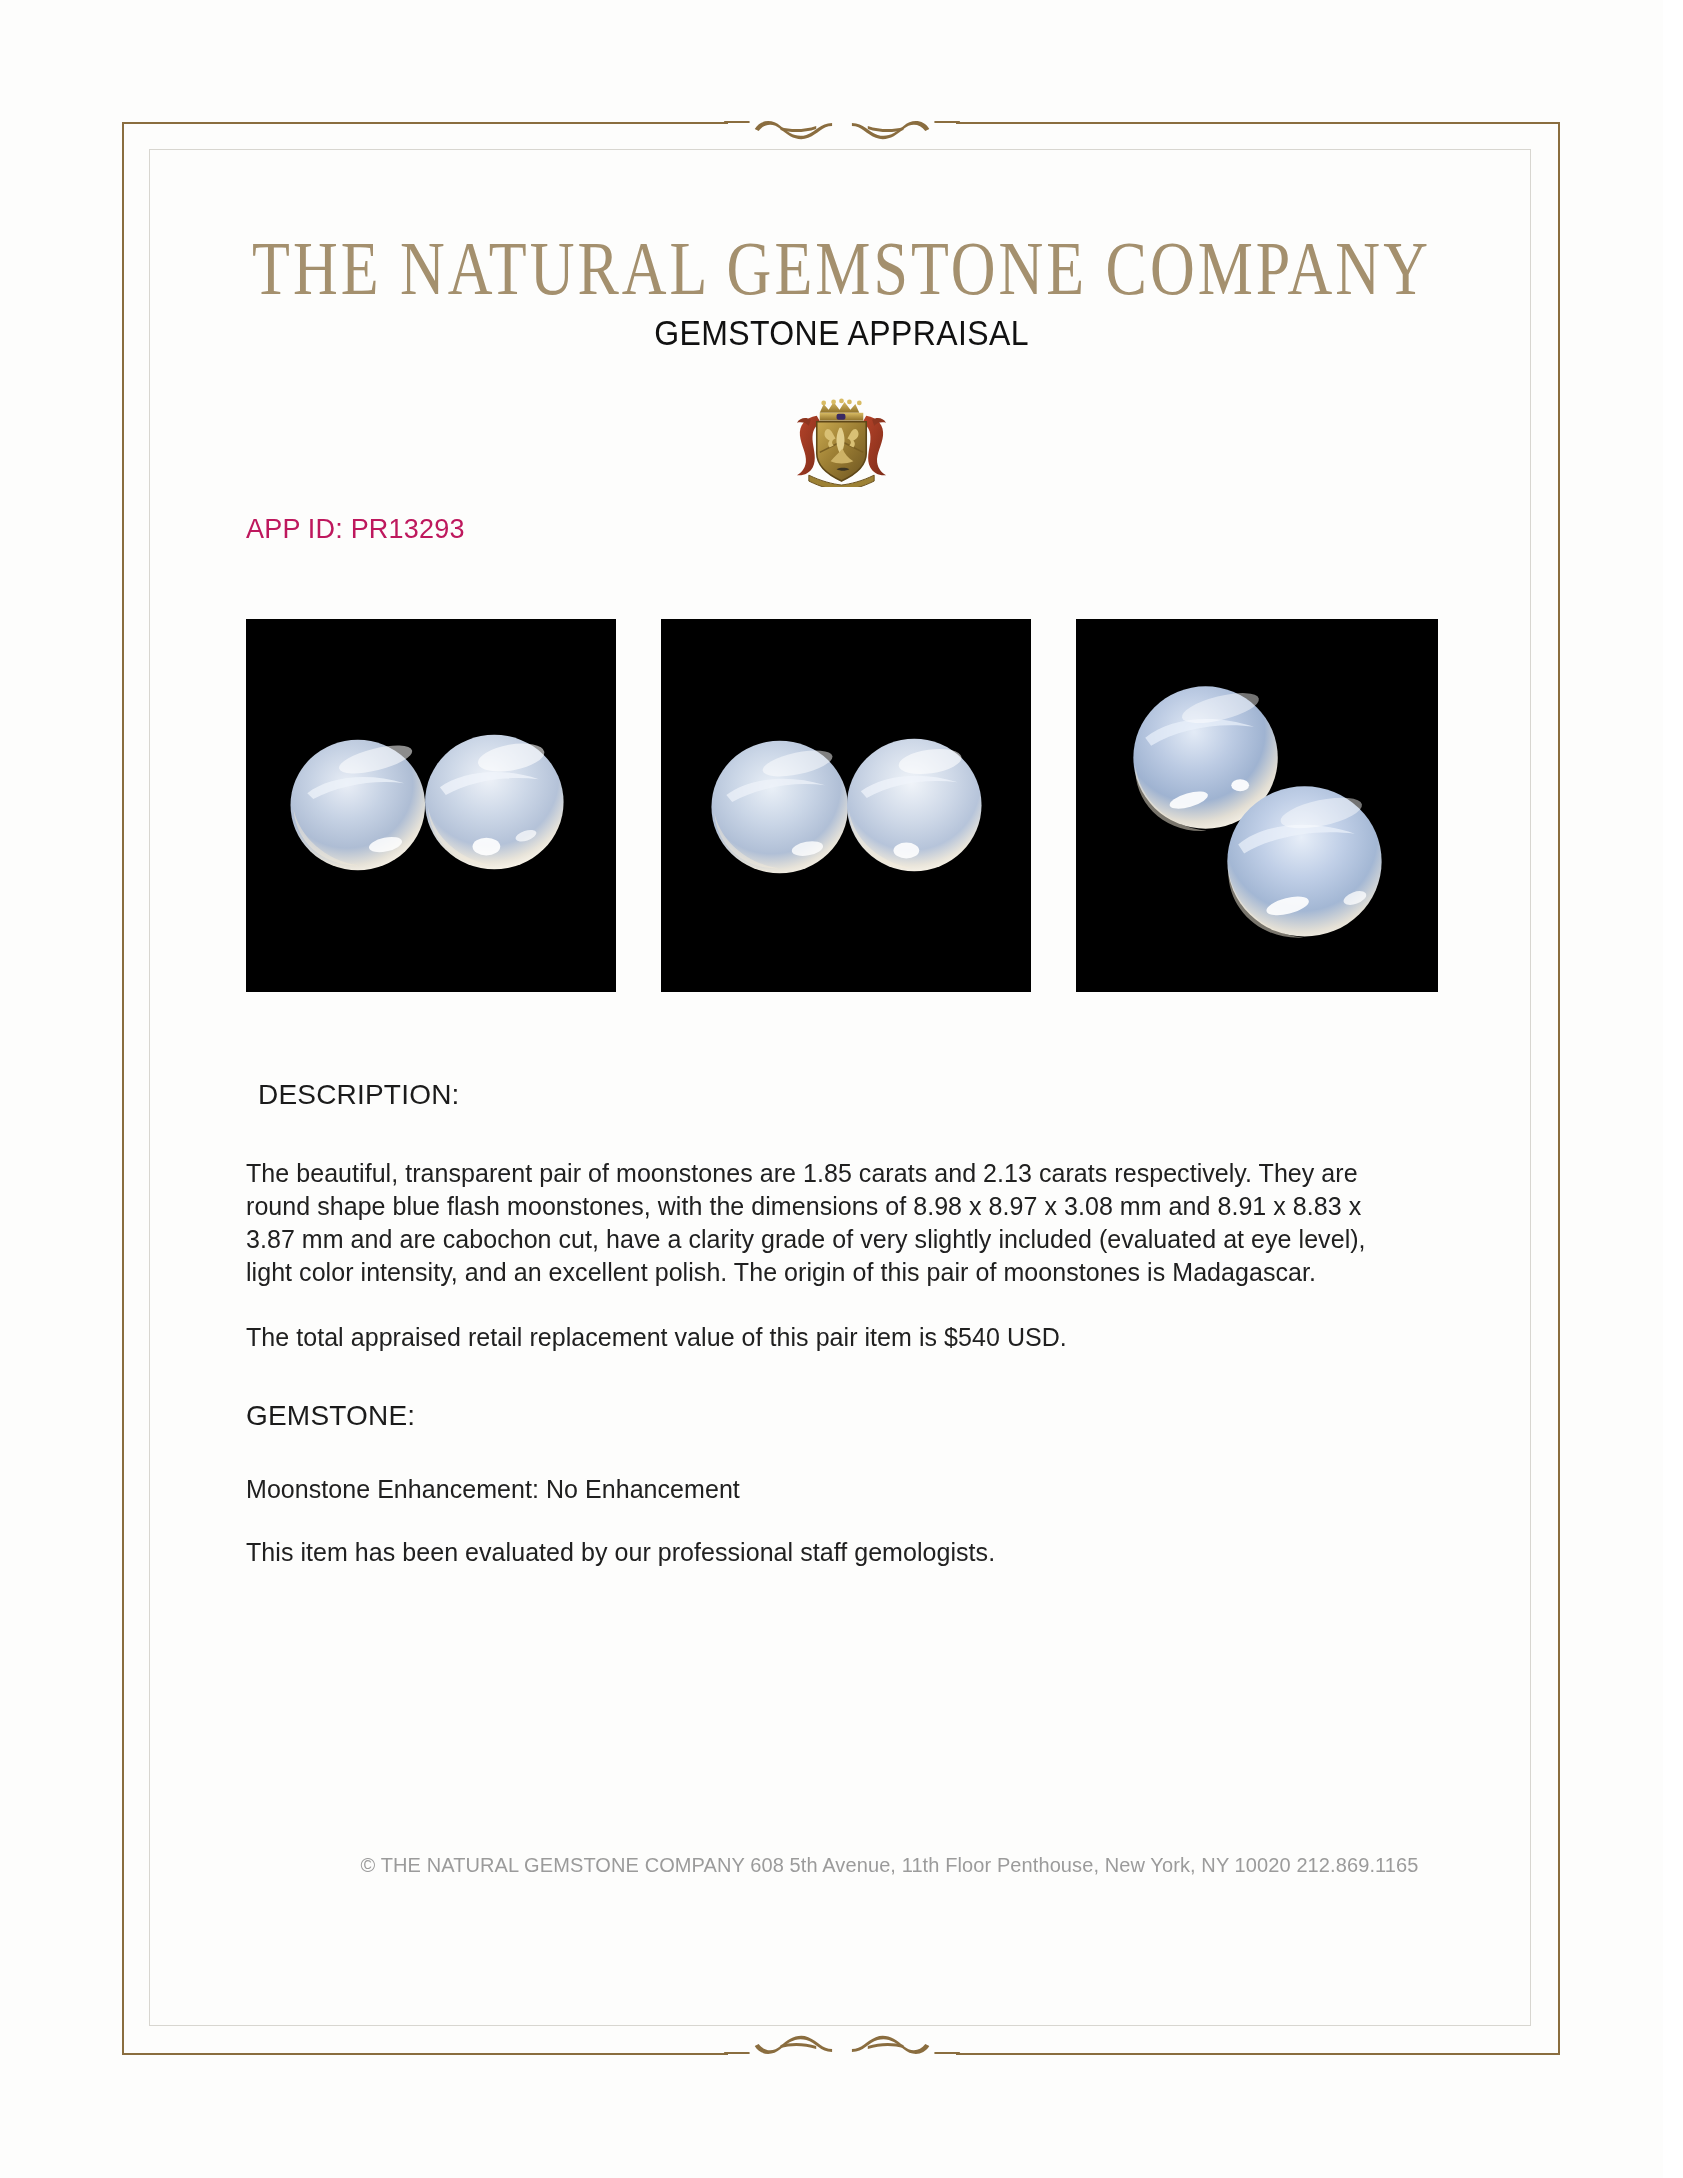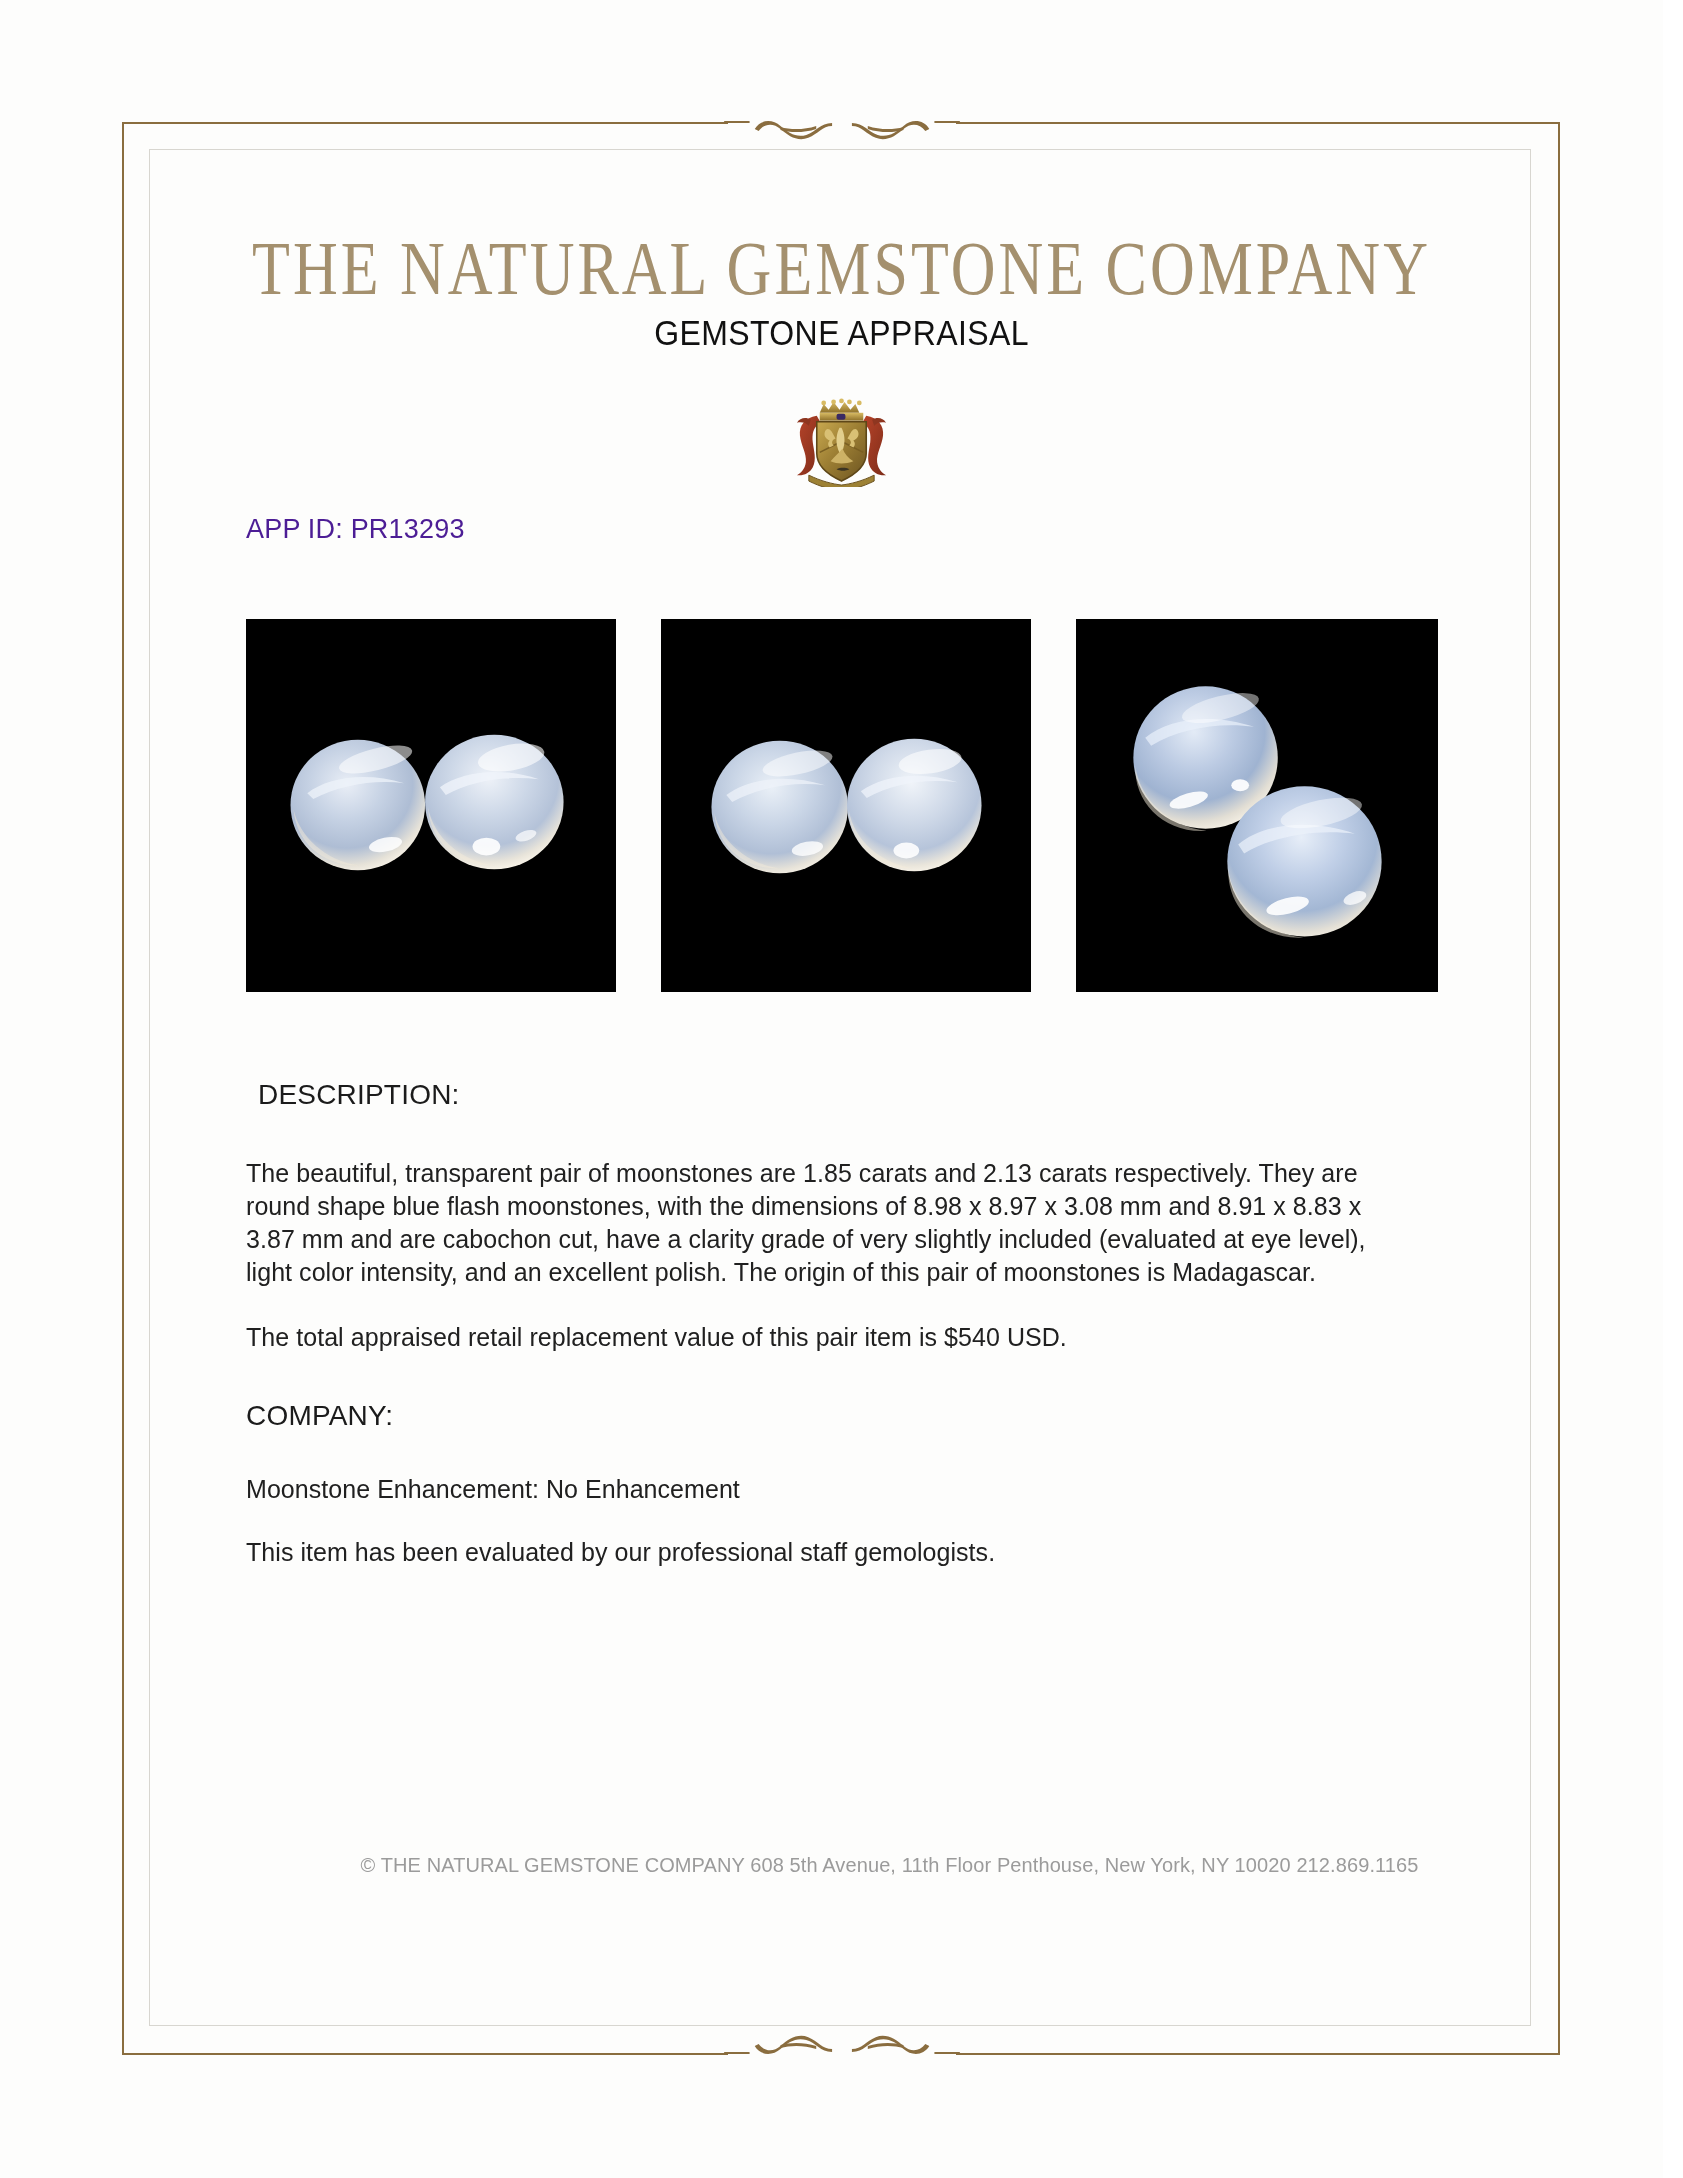--- a/index.html
+++ b/index.html
@@ -103,21 +103,21 @@
     height: 95px;
   }
   .crest svg { display: block; width: 100%; height: 100%; }
 
   
   .app-id {
     position: absolute;
     left: 246px;
     top: 514px;
     font-size: 27px;
-    color: #4c1d95;
+    color: #be185d;
     letter-spacing: 0.2px;
   }
 
   
   .photo-row {
     position: absolute;
     left: 246px;
     top: 619px;
     width: 1192px;
     height: 373px;
@@ -370,21 +370,21 @@
     </div>
 
   </div>
 
   <div class="section-label label-description">DESCRIPTION:</div>
 
   <div class="body-text desc-main">The beautiful, transparent pair of moonstones are 1.85 carats and 2.13 carats respectively. They are round shape blue flash moonstones, with the dimensions of 8.98 x 8.97 x 3.08 mm and 8.91 x 8.83 x 3.87 mm and are cabochon cut, have a clarity grade of very slightly included (evaluated at eye level), light color intensity, and an excellent polish. The origin of this pair of moonstones is Madagascar.</div>
 
   <div class="body-text desc-value">The total appraised retail replacement value of this pair item is $540 USD.</div>
 
-  <div class="section-label label-comments">COMPANY:</div>
+  <div class="section-label label-comments">GEMSTONE:</div>
 
   <div class="body-text comment-1">Moonstone Enhancement: No Enhancement</div>
 
   <div class="body-text comment-2">This item has been evaluated by our professional staff gemologists.</div>
 
   <div class="footer footer-line1">© THE NATURAL GEMSTONE COMPANY  608 5th Avenue, 11th Floor Penthouse, New York, NY  10020   212.869.1165</div>
 
 
 </div>
 

